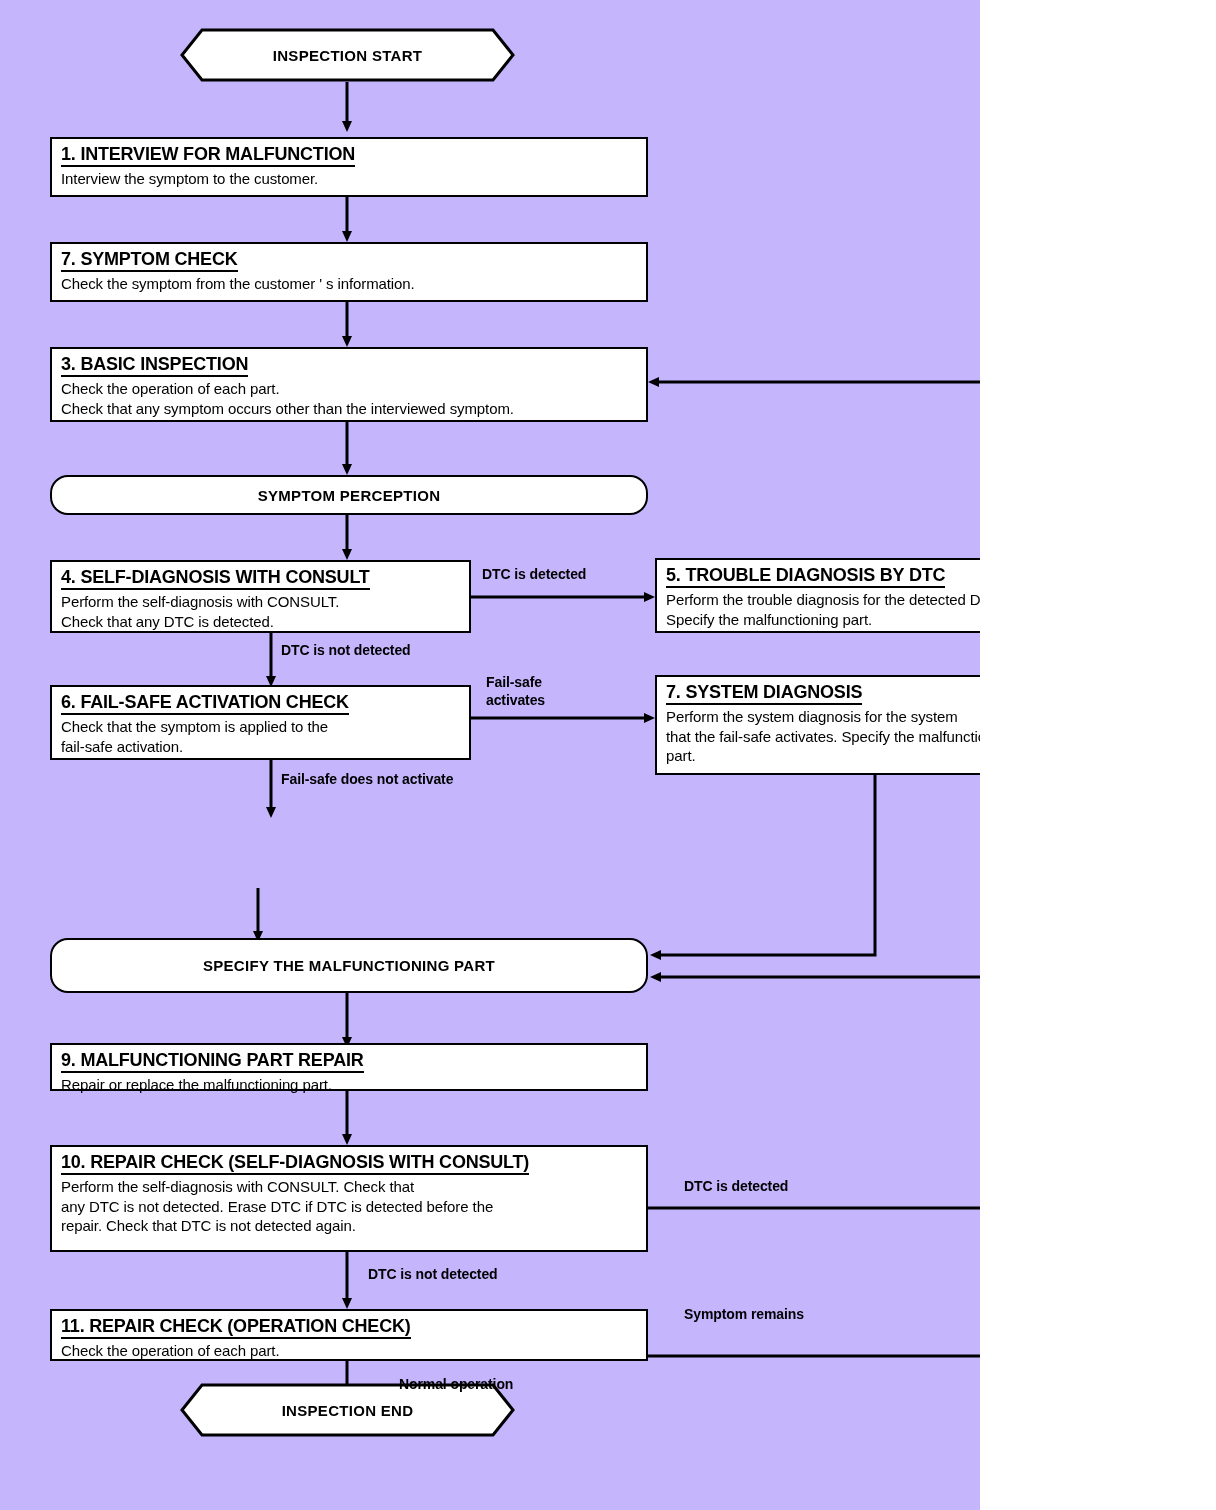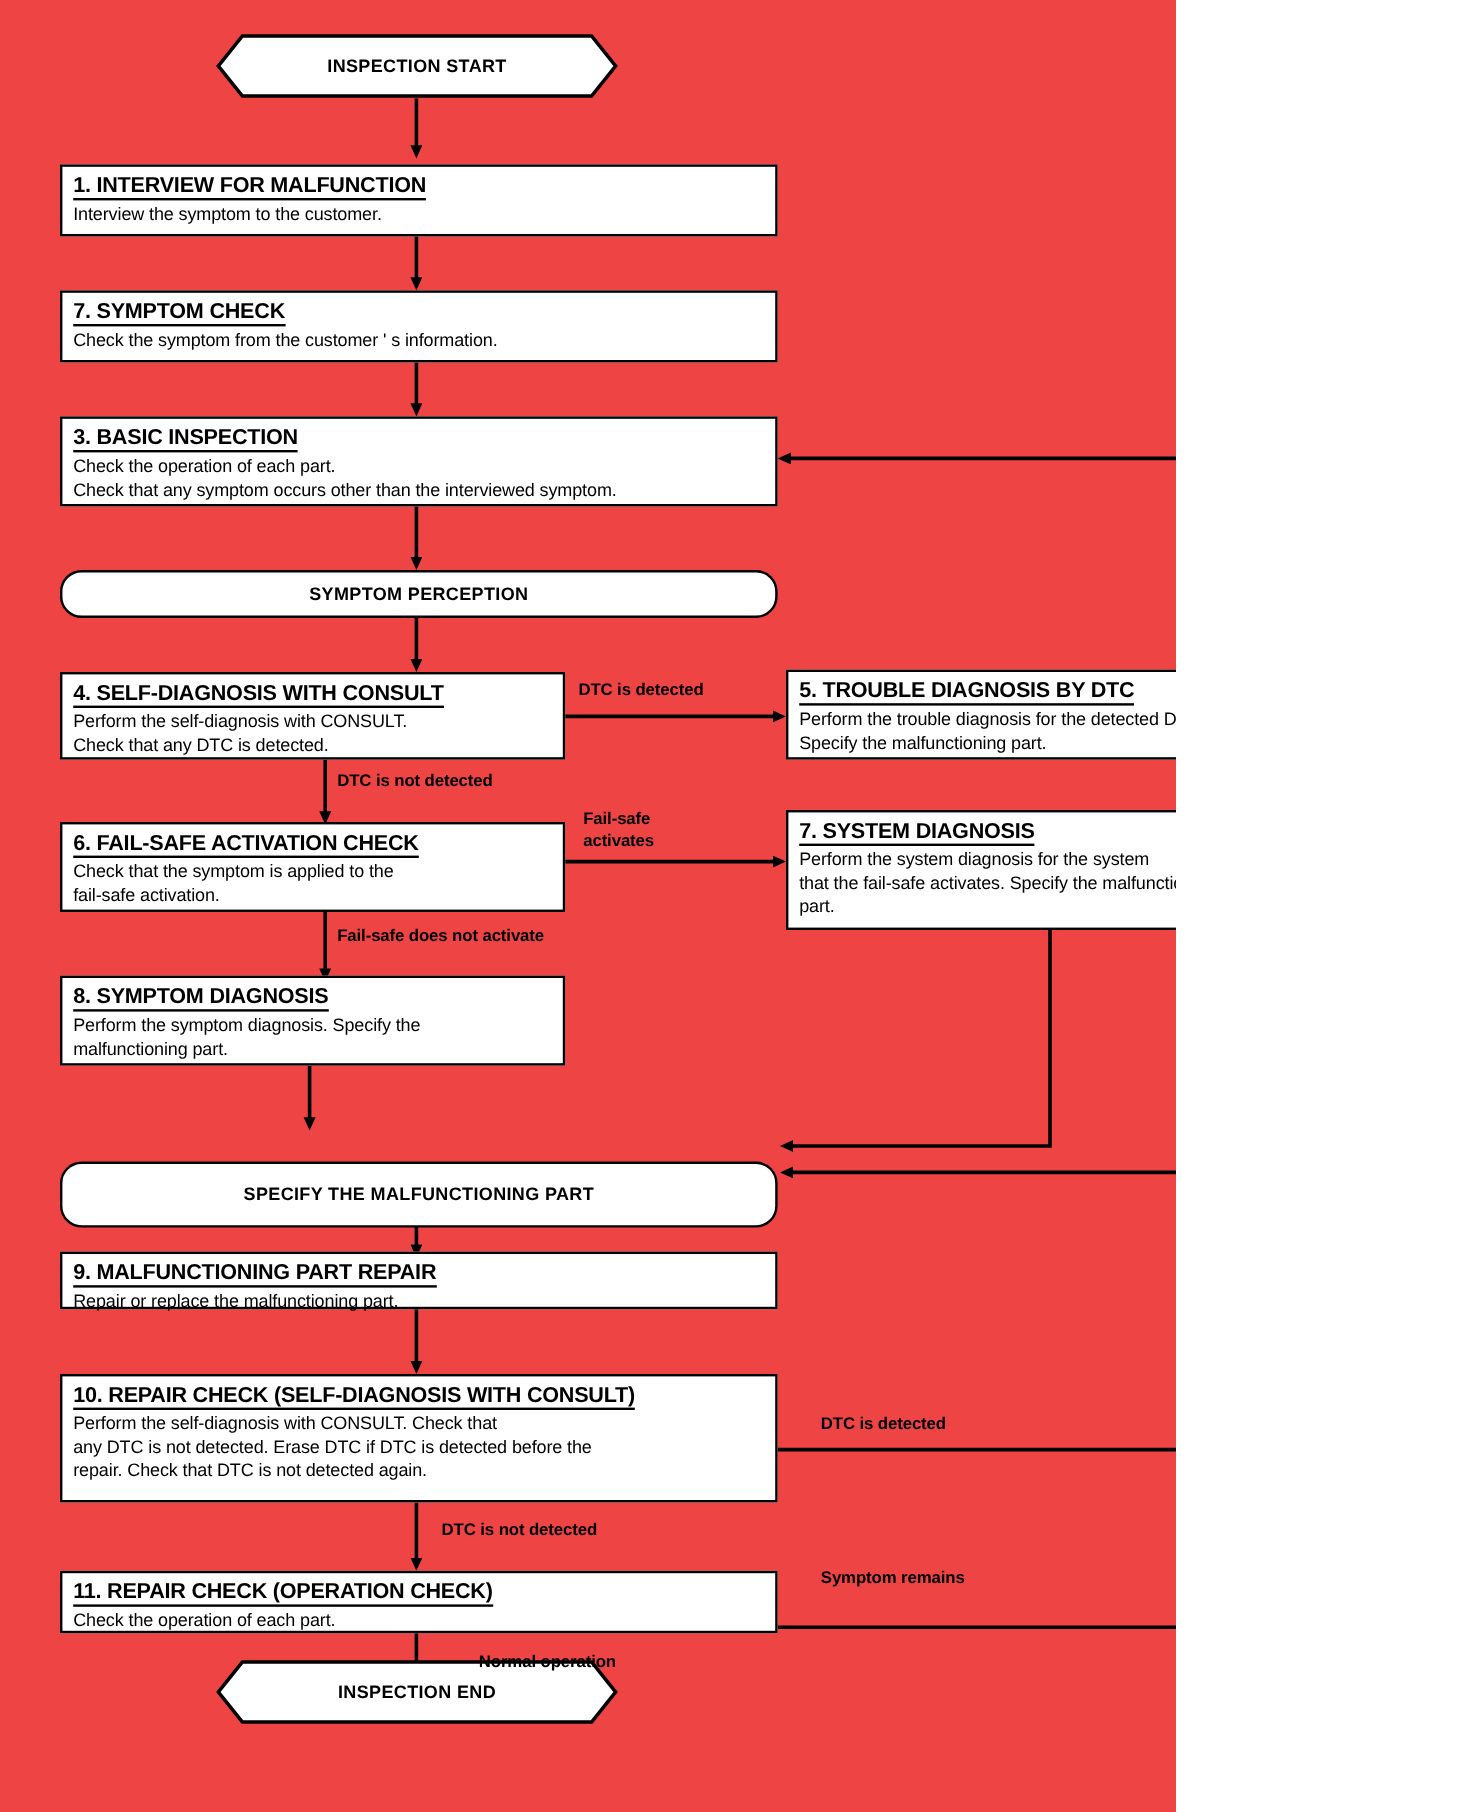--- a/index.html
+++ b/index.html
@@ -8,21 +8,21 @@
     background: #ffffff;
   }
   body {
     font-family: "Liberation Sans", sans-serif;
     color: #000000;
   }
   #page {
     position: relative;
     width: 980px;
     height: 1510px;
-    background: #ef4444;
+    background: #c4b5fd;
     overflow: hidden;
   }
   svg.flow {
     position: absolute;
     left: 0;
     top: 0;
     width: 1216px;
     height: 1510px;
   }
   .node-box {
@@ -186,27 +186,22 @@
 fail-safe activation.</div>
   </div>
 
   <div class="node-box" style="left:655px; top:675px; width:449px; height:100px;">
     <div class="node-title">7. SYSTEM DIAGNOSIS</div>
     <div class="node-body">Perform the system diagnosis for the system
 that the fail-safe activates. Specify the malfunctioning
 part.</div>
   </div>
 
-  <div class="node-box" style="left:50px; top:813px; width:421px; height:75px;">
-    <div class="node-title">8. SYMPTOM DIAGNOSIS</div>
-    <div class="node-body">Perform the symptom diagnosis. Specify the
-malfunctioning part.</div>
-  </div>
-
-  <div class="rounded-node" style="left:50px; top:968px; width:598px; height:55px;">
+
+  <div class="rounded-node" style="left:50px; top:938px; width:598px; height:55px;">
     <span>SPECIFY THE MALFUNCTIONING PART</span>
   </div>
 
   <div class="node-box" style="left:50px; top:1043px; width:598px; height:48px;">
     <div class="node-title">9. MALFUNCTIONING PART REPAIR</div>
     <div class="node-body">Repair or replace the malfunctioning part.</div>
   </div>
 
   <div class="node-box" style="left:50px; top:1145px; width:598px; height:107px;">
     <div class="node-title">10. REPAIR CHECK (SELF-DIAGNOSIS WITH CONSULT)</div>

